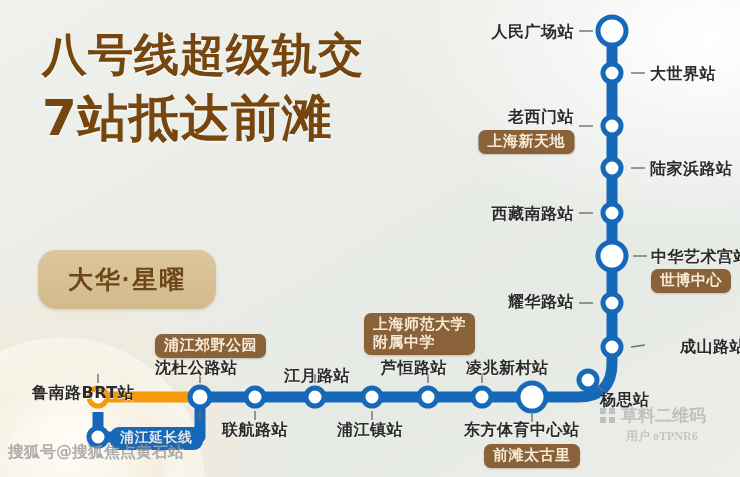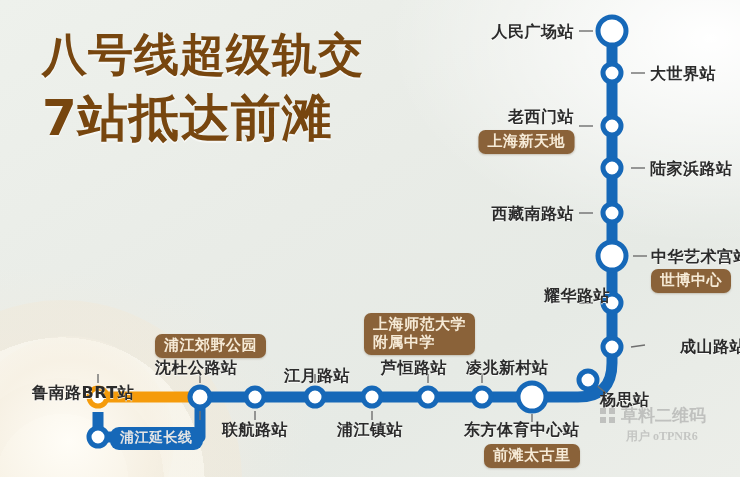--- a/index.html
+++ b/index.html
@@ -100,20 +100,21 @@
 <div id="poster">
 
   <div class="rings"></div>
   <div class="ring-sm"></div>
 
   <div class="headline">
     <div class="hl1">八号线超级轨交</div>
     <div class="hl2">7站抵达前滩</div>
   </div>
 
+  <div class="estate">大华·星曜</div>
 
   <svg class="metro" viewBox="0 0 740 477">
 
     <path d="M98,397 L200,397" stroke="#f59b0b" stroke-width="11" fill="none"></path>
 
     <path d="M200,397 L200,437 L98,437 L98,412" stroke="#1668b8" stroke-width="11" fill="none" stroke-linejoin="round" stroke-linecap="butt"></path>
 
     <path d="M200,397 L578,397 Q612,397 612,363 L612,18" stroke="#1668b8" stroke-width="11" fill="none" stroke-linecap="butt"></path>
 
     <g stroke="#6f6f6f" stroke-width="1.4">
@@ -169,21 +170,21 @@
   <div class="lbl r" style="left:574px;top:107px;">老西门站</div>
   <div class="tag r" style="left:574px;top:130px;">上海新天地</div>
 
   <div class="lbl" style="left:650px;top:159px;">陆家浜路站</div>
 
   <div class="lbl r" style="left:574px;top:204px;">西藏南路站</div>
 
   <div class="lbl" style="left:651px;top:247px;">中华艺术宫站</div>
   <div class="tag" style="left:651px;top:269px;">世博中心</div>
 
-  <div class="lbl r" style="left:574px;top:286px;margin-left:36px;">耀华路站</div>
+  <div class="lbl r" style="left:574px;top:292px;">耀华路站</div>
 
   <div class="lbl" style="left:680px;top:337px;">成山路站</div>
 
   <div class="lbl" style="left:600px;top:390px;">杨思站</div>
 
   <div class="lbl" style="left:32px;top:355px;margin-top:28px;">鲁南路BRT站</div>
 
   <div class="tag" style="left:155px;top:334px;">浦江郊野公园</div>
   <div class="lbl" style="left:155px;top:358px;">沈杜公路站</div>
 
@@ -199,19 +200,20 @@
   </div>
   <div class="lbl" style="left:381px;top:358px;">芦恒路站</div>
 
   <div class="lbl" style="left:466px;top:358px;">凌兆新村站</div>
 
   <div class="lbl" style="left:464px;top:420px;">东方体育中心站</div>
   <div class="tag" style="left:484px;top:444px;">前滩太古里</div>
 
   <div class="branch-tag" style="left:110px;top:427px;">浦江延长线</div>
 
+  <div class="wm-sohu">搜狐号@搜狐焦点黄石站</div>
   <div class="wm-cl">
     <span class="qr"></span>
     <span>草料二维码</span>
   </div>
   <div class="wm-cl2">用户 oTPNR6</div>
 
 </div>
 
 </body></html>

